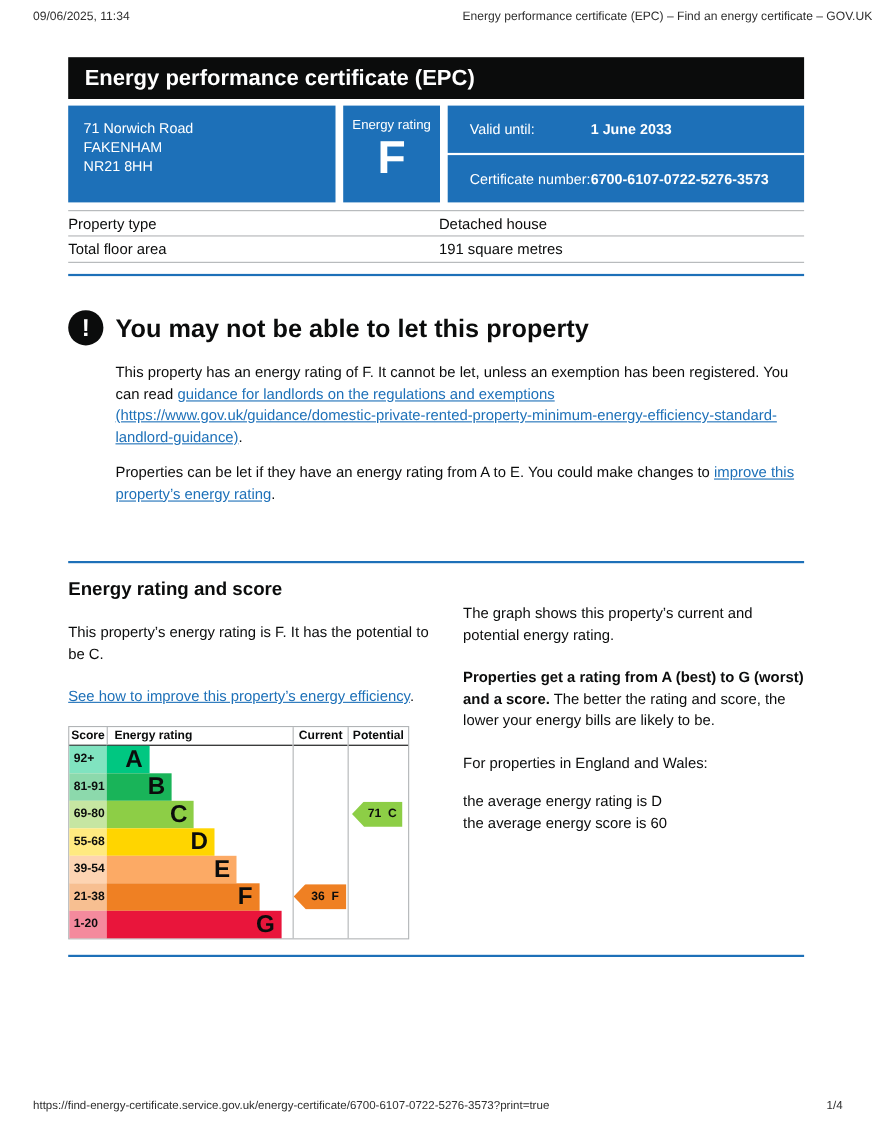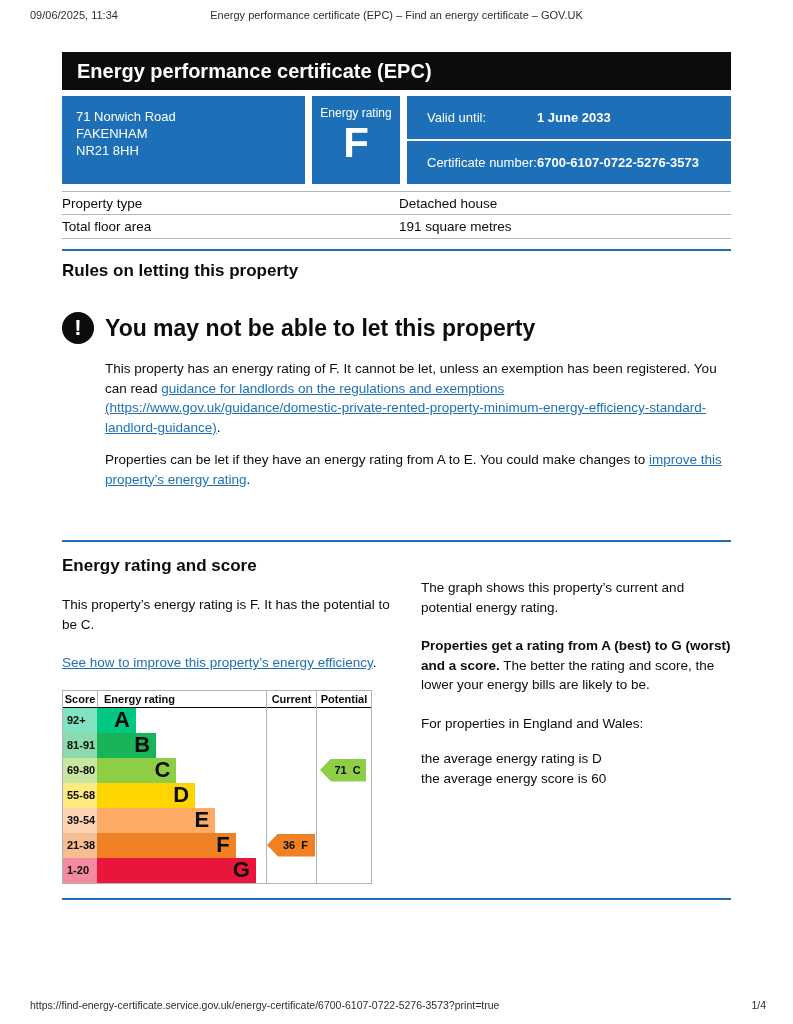--- a/index.html
+++ b/index.html
@@ -8,21 +8,21 @@
     width:793px; height:1024px; position:relative; overflow:hidden;
     background:#ffffff; color:#0b0c0c;
     font-family:"Liberation Sans", sans-serif;
   }
   a { color:#1d70b8; text-decoration:underline; }
 
   
   .print-header { position:absolute; top:9px; left:0; right:0; height:14px;
     font-size:11px; color:#2e2e2e; }
   .ph-date { position:absolute; left:30px; top:0; }
-  .ph-title { text-align:center; }
+  .ph-title { text-align:right; }
   .print-footer { position:absolute; bottom:13px; left:30px; right:27px;
     font-size:10.5px; color:#2e2e2e; display:flex; justify-content:space-between; }
 
   
   .page { position:absolute; top:52px; left:62px; width:669px; }
 
   .banner { background:#0b0c0c; height:38px; display:flex; align-items:center;
     padding-left:15px; color:#fff; font-size:20px; font-weight:bold; }
 
   .summary { display:flex; gap:7px; margin-top:6px; height:88px; }
@@ -128,21 +128,20 @@
       <div>Detached house</div>
     </div>
     <div class="prop-row">
       <div class="prop-label">Total floor area</div>
       <div>191 square metres</div>
     </div>
   </div>
 
   <hr class="rule rule-1">
 
-  <h2 class="section-h">Rules on letting this property</h2>
 
   <div class="warning">
     <div class="warn-icon">!</div>
     <div class="warn-body">
       <div class="warn-title">You may not be able to let this property</div>
       <p><span>This property has an energy rating of F. It cannot be let, unless an exemption has been registered. You can read </span><a href="#">guidance for landlords on the regulations and exemptions (https://www.gov.uk/guidance/domestic-private-rented-property-minimum-energy-efficiency-standard-landlord-guidance)</a><span>.</span></p>
       <p><span>Properties can be let if they have an energy rating from A to E. You could make changes to </span><a href="#">improve this property’s energy rating</a><span>.</span></p>
     </div>
   </div>
 

